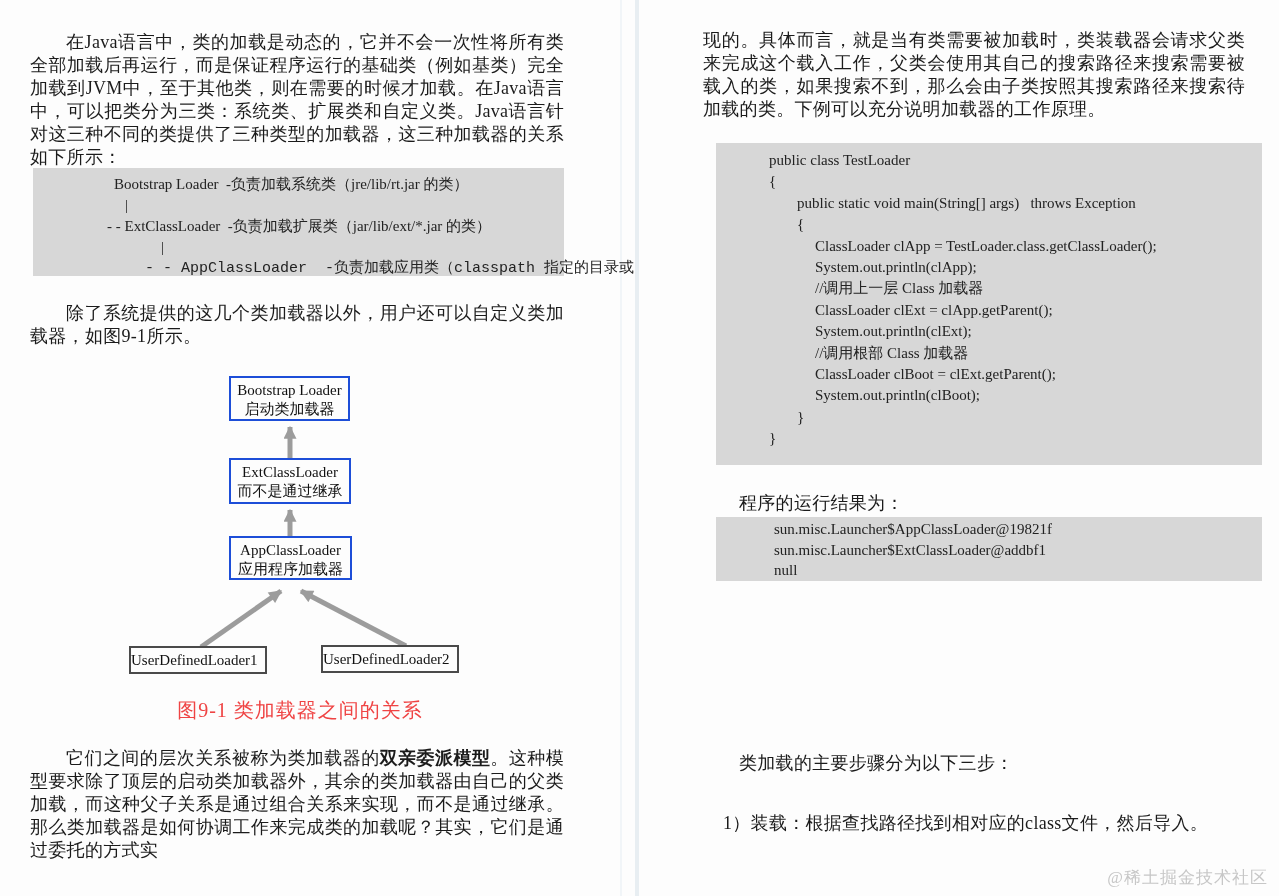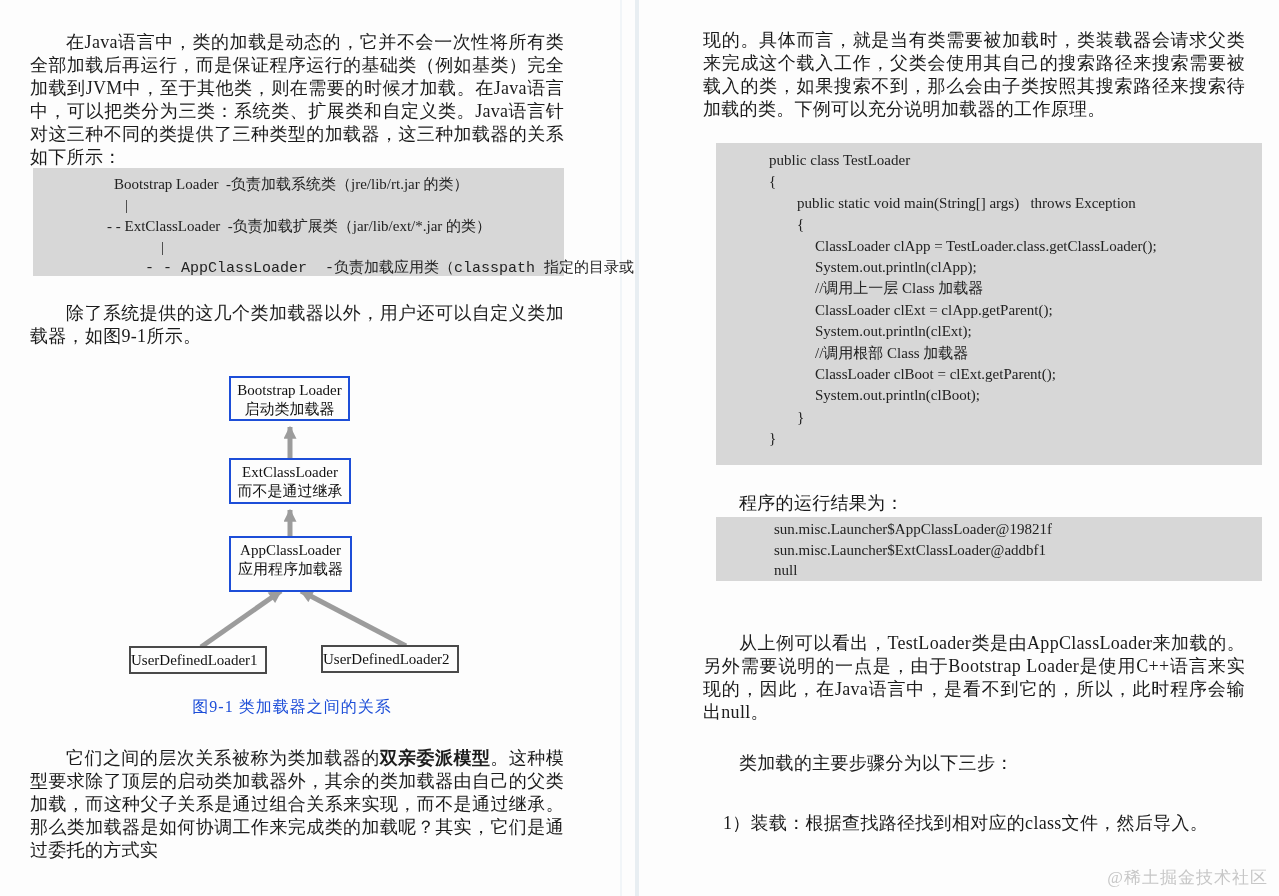--- a/index.html
+++ b/index.html
@@ -40,28 +40,28 @@
 
   
   .figure { position:absolute; left:100px; top:370px; width:440px; height:350px; }
   .fig-svg { position:absolute; left:0; top:0; width:440px; height:350px; }
   .fig-box {
     position:absolute; background:#fdfdfd; border:2px solid #1d4ed8;
     text-align:center; font-size:15px; line-height:19px; padding-top:3px; color:#111;
   }
   .fig-box-1 { left:129px; top:6px;   width:121px; height:45px; }
   .fig-box-2 { left:129px; top:88px;  width:122px; height:46px; }
-  .fig-box-3 { left:129px; top:166px; width:123px; height:56px; }
+  .fig-box-3 { left:129px; top:166px; width:123px; height:44px; }
   .fig-leaf {
     position:absolute; background:#fdfdfd; border:2px solid #4a4a4a;
     font-size:15px; line-height:24px; color:#111;
   }
   .fig-leaf-1 { left:29px;  top:276px; width:138px; height:28px; }
   .fig-leaf-2 { left:221px; top:275px; width:138px; height:28px; }
-  .fig-caption { position:absolute; left:0; top:327px; width:384px; text-align:center; font-size:16px; color:#1d4ed8; letter-spacing:1px; }
+  .fig-caption { position:absolute; left:8px; top:327px; width:384px; text-align:center; font-size:20px; color:#ef4444; letter-spacing:1px; }
 
   .watermark {
     position:absolute; right:11px; top:866px; font-size:17px; color:#c7c7c7;
     letter-spacing:1px;
   }
   .cutoff-fragment {
     position:absolute; left:641px; top:0; width:110px; height:7px;
     background:repeating-linear-gradient(90deg,#ececec 0 9px,#fdfdfd 9px 16px);
     opacity:.55;
   }
@@ -144,20 +144,19 @@
     </div>
 
   <div class="para" style="left:62px; top:492px; width:542px;">程序的运行结果为：</div>
 
   <div class="graybox output-box">
       <div class="line">sun.misc.Launcher$AppClassLoader@19821f</div>
       <div class="line">sun.misc.Launcher$ExtClassLoader@addbf1</div>
       <div class="line">null</div>
     </div>
 
-  <div class="para" style="left:62px; top:632px; width:542px;">从上例可以看出，TestLoader类是由AppClassLoader来加载的。另外需要说明的一点是，由于Bootstrap Loader是使用C++语言来实现的，因此，在Java语言中，是看不到它的，所以，此时程序会输出null。</div>
 
   <div class="para" style="left:62px; top:752px; width:542px;">类加载的主要步骤分为以下三步：</div>
 
   <div class="para" style="left:62px; top:812px; width:542px; text-indent:20px;">1）装载：根据查找路径找到相对应的class文件，然后导入。</div>
 </div>
 
 <div class="watermark">@稀土掘金技术社区</div>
 
 </body></html>

